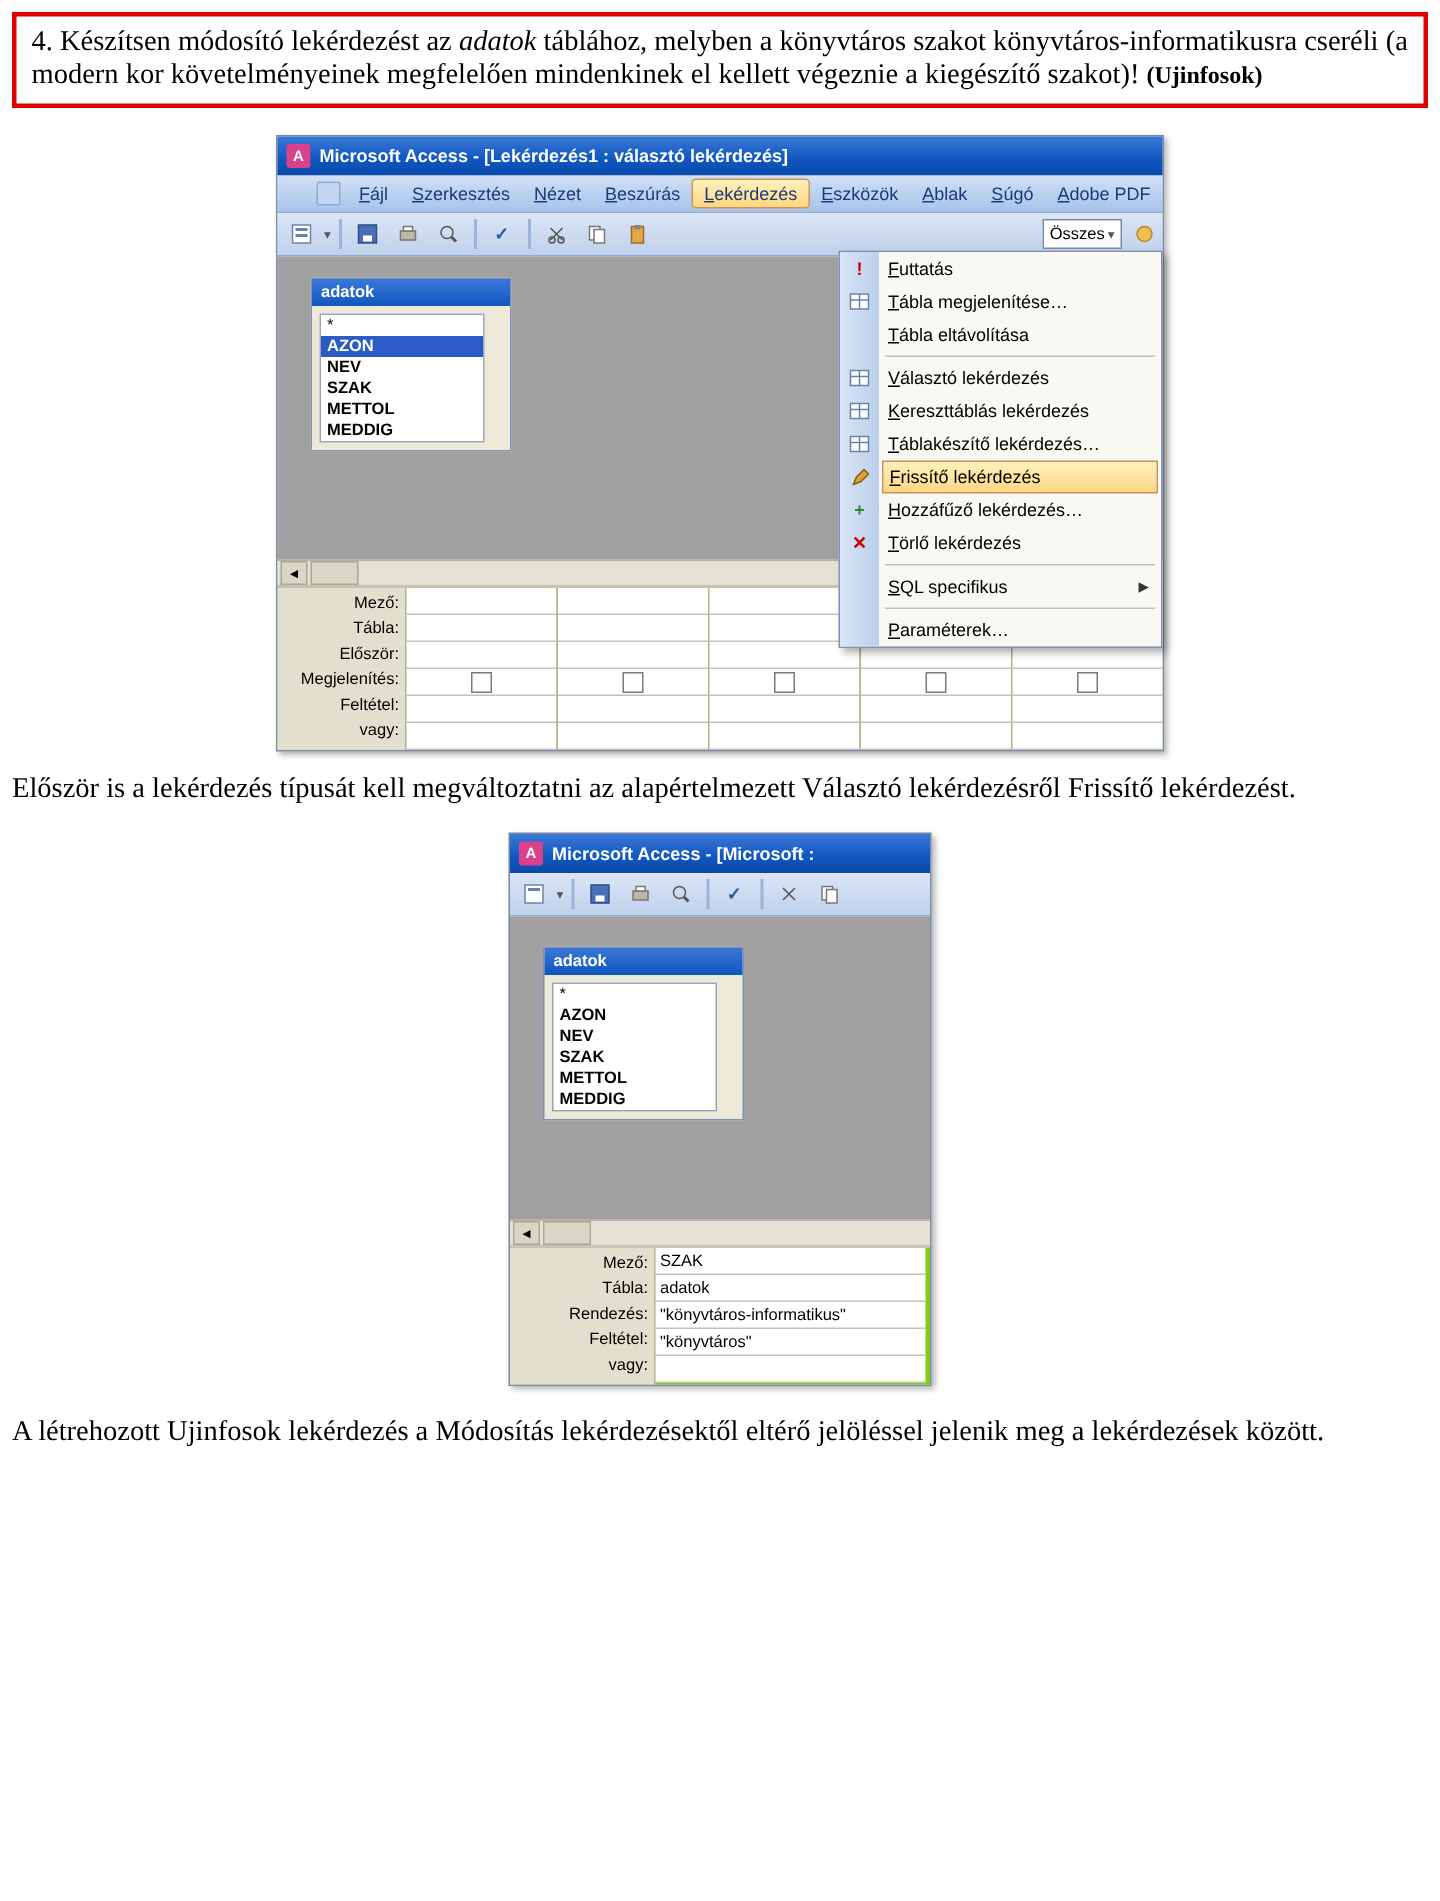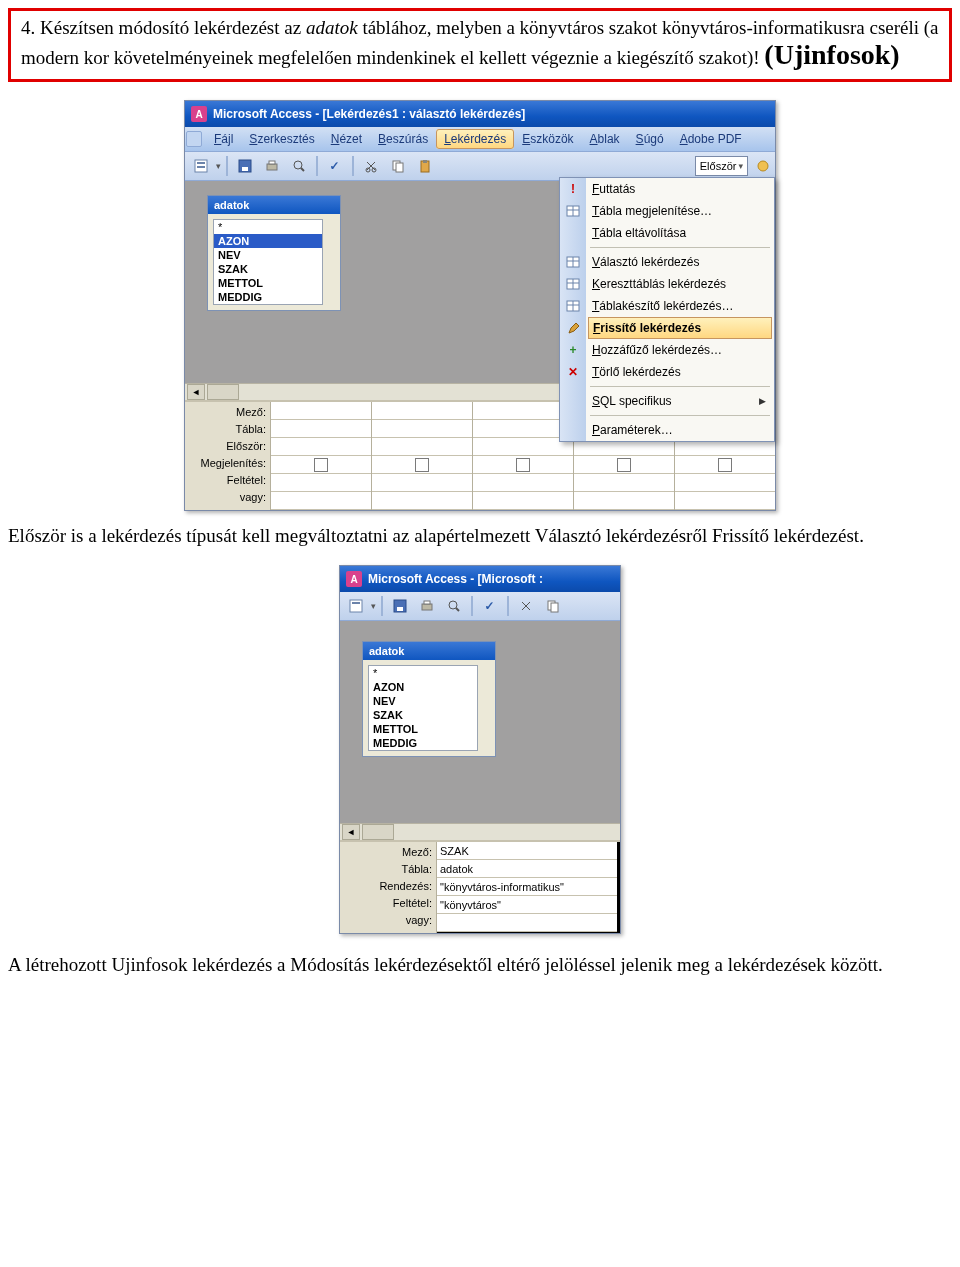--- a/index.html
+++ b/index.html
@@ -10,21 +10,21 @@
     background: #fff;
     color: #000;
     width: 944px;
   }
   .red-box {
     border: 3px solid #e00000;
     padding: 6px 10px 8px 10px;
     margin-bottom: 18px;
   }
   .red-box .italic { font-style: italic; }
-  .red-box .big-bold { font-weight: bold; font-size: 28px; }
+  .red-box .big-bold { font-weight: bold; font-size: 16px; }
   .body-text { margin: 10px 0 18px 0; }
   .access-frame {
     font-family: Tahoma, Arial, sans-serif;
     font-size: 12px;
     color: #000;
     border: 1px solid #7a8aa8;
     box-shadow: 2px 2px 4px rgba(0,0,0,0.3);
     background: #ece9d8;
   }
   .access-1 { width: 590px; margin: 0 auto 14px auto; }
@@ -45,22 +45,23 @@
     border-radius: 2px;
     display:inline-flex; align-items:center; justify-content:center;
     font-size:10px; font-weight:bold; color:#fff;
   }
   .menubar {
     background: linear-gradient(to bottom, #d2e0f4, #a7c4ec);
     border-bottom: 1px solid #8faad6;
     display: flex;
     align-items: center;
     height: 24px;
-    padding-left: 1px;
+    padding-left: 16px;
     gap: 2px;
+    justify-content: flex-end;
   }
   .mc-handle {
     width: 14px; height: 14px; background: #c3d6f1;
     border:1px solid #8faad6; border-radius:2px;
     margin-right:2px;
   }
   .menu-item {
     padding: 3px 8px;
     color: #1b3a7a;
     cursor: default;
@@ -128,21 +129,21 @@
   }
   .table-list .bold-item { font-weight:bold; }
   .hscroll {
     background:#e3e1d4; height:16px;
     border-top:1px solid #b7b3a3;
     display:flex; align-items:center; gap:2px; padding:0 2px;
   }
   .hscroll .hbtn { width:16px; height:14px; background:#d9d6c7; border:1px solid #aba895; font-size:9px; display:inline-flex; align-items:center; justify-content:center; }
   .hscroll .track { flex:1; background:#e3e1d4; height:14px; }
   .grid-area {
-    background:#000000;
+    background:#84cc16;
     border-top:2px solid #c7c2af;
     display:flex;
   }
   .grid-labels {
     background:#e3dfce;
     text-align:right;
     font-size:11px;
     padding:2px 4px 4px 0;
     width:92px;
   }
@@ -182,21 +183,20 @@
     position:absolute; left:4px; width:18px; height:18px;
     display:inline-flex; align-items:center; justify-content:center;
     font-size:12px;
   }
   .ditem .arrow { margin-left:auto; margin-right:8px; font-size:9px; color:#333; }
   .ditem.hovered {
     background:linear-gradient(to bottom,#fff1bc,#ffd781);
     border:1px solid #c6955f; border-radius:0;
     margin:0 2px 0 28px; padding-left:4px;
     height:20px;
-    font-weight:bold;
   }
   .ditem.hovered .icon-slot { left:-24px; }
   .dsep { height:1px; background:#c2c0b3; margin:3px 4px 3px 30px; }
   .ul { text-decoration: underline; }
 </style>
 </head>
 <body>
 
 <div class="red-box">
   <span>4. Készítsen módosító lekérdezést az </span><span class="italic">adatok</span><span> táblához, melyben a könyvtáros szakot könyvtáros-informatikusra cseréli (a modern kor követelményeinek megfelelően mindenkinek el kellett végeznie a kiegészítő szakot)! </span><span class="big-bold">(Ujinfosok)</span>
@@ -256,21 +256,21 @@
         </svg>
       </span>
     <span class="tbtn">
         <svg width="14" height="14">
           <rect x="3" y="2" width="8" height="11" fill="#e0a84a" stroke="#9a6c20"></rect>
           <rect x="5" y="1" width="4" height="3" fill="#8a8679"></rect>
         </svg>
       </span>
     <div class="toolbar-spacer"></div>
     <span class="osszes-box">
-      <span>Először</span>
+      <span>Összes</span>
       <span class="dd">▾</span>
     </span>
     <span class="tbtn">
         <svg width="14" height="14">
           <circle cx="7" cy="7" r="5" fill="#f0c050" stroke="#b88a20"></circle>
         </svg>
       </span>
   </div>
   <div class="workspace" style="position:relative;">
     <div class="table-box" style="width:132px;position:absolute;left:22px;top:14px;">

